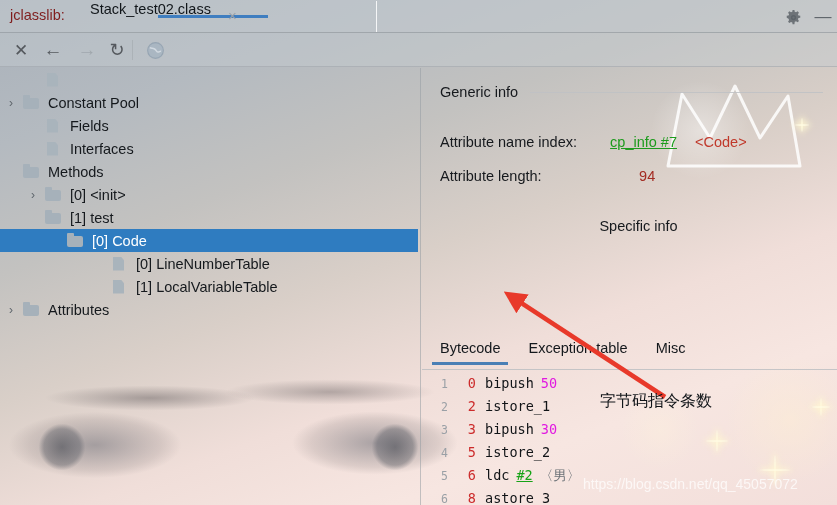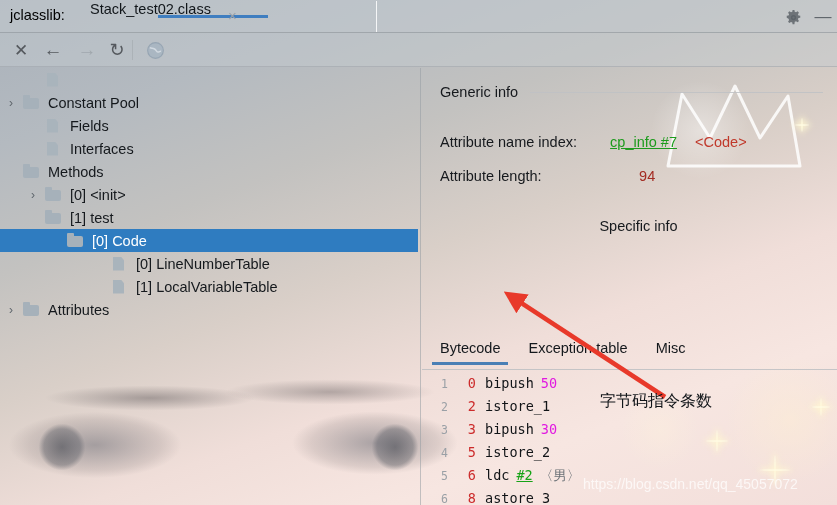--- a/index.html
+++ b/index.html
@@ -55,21 +55,21 @@
 
   
   .titlebar {
     position: absolute; left: 0; top: 0; width: 837px; height: 33px;
     background: rgba(196,201,206,.62);
     border-bottom: 1px solid rgba(140,146,152,.6);
     box-sizing: border-box;
   }
   .app-label {
     position: absolute; left: 10px; top: 7px;
-    font-size: 14.5px; color: #000000;
+    font-size: 14.5px; color: #7f1d1d;
   }
   .tab-file {
     position: absolute; left: 78px; top: 0; height: 18px;
     padding: 0 26px 0 12px;
     display: flex; align-items: center;
     font-size: 14.5px; color: #11161a;
     cursor: default;
   }
   .tab-file .tab-underline {
     position: absolute; left: 80px; bottom: 0; width: 110px; height: 3px;

